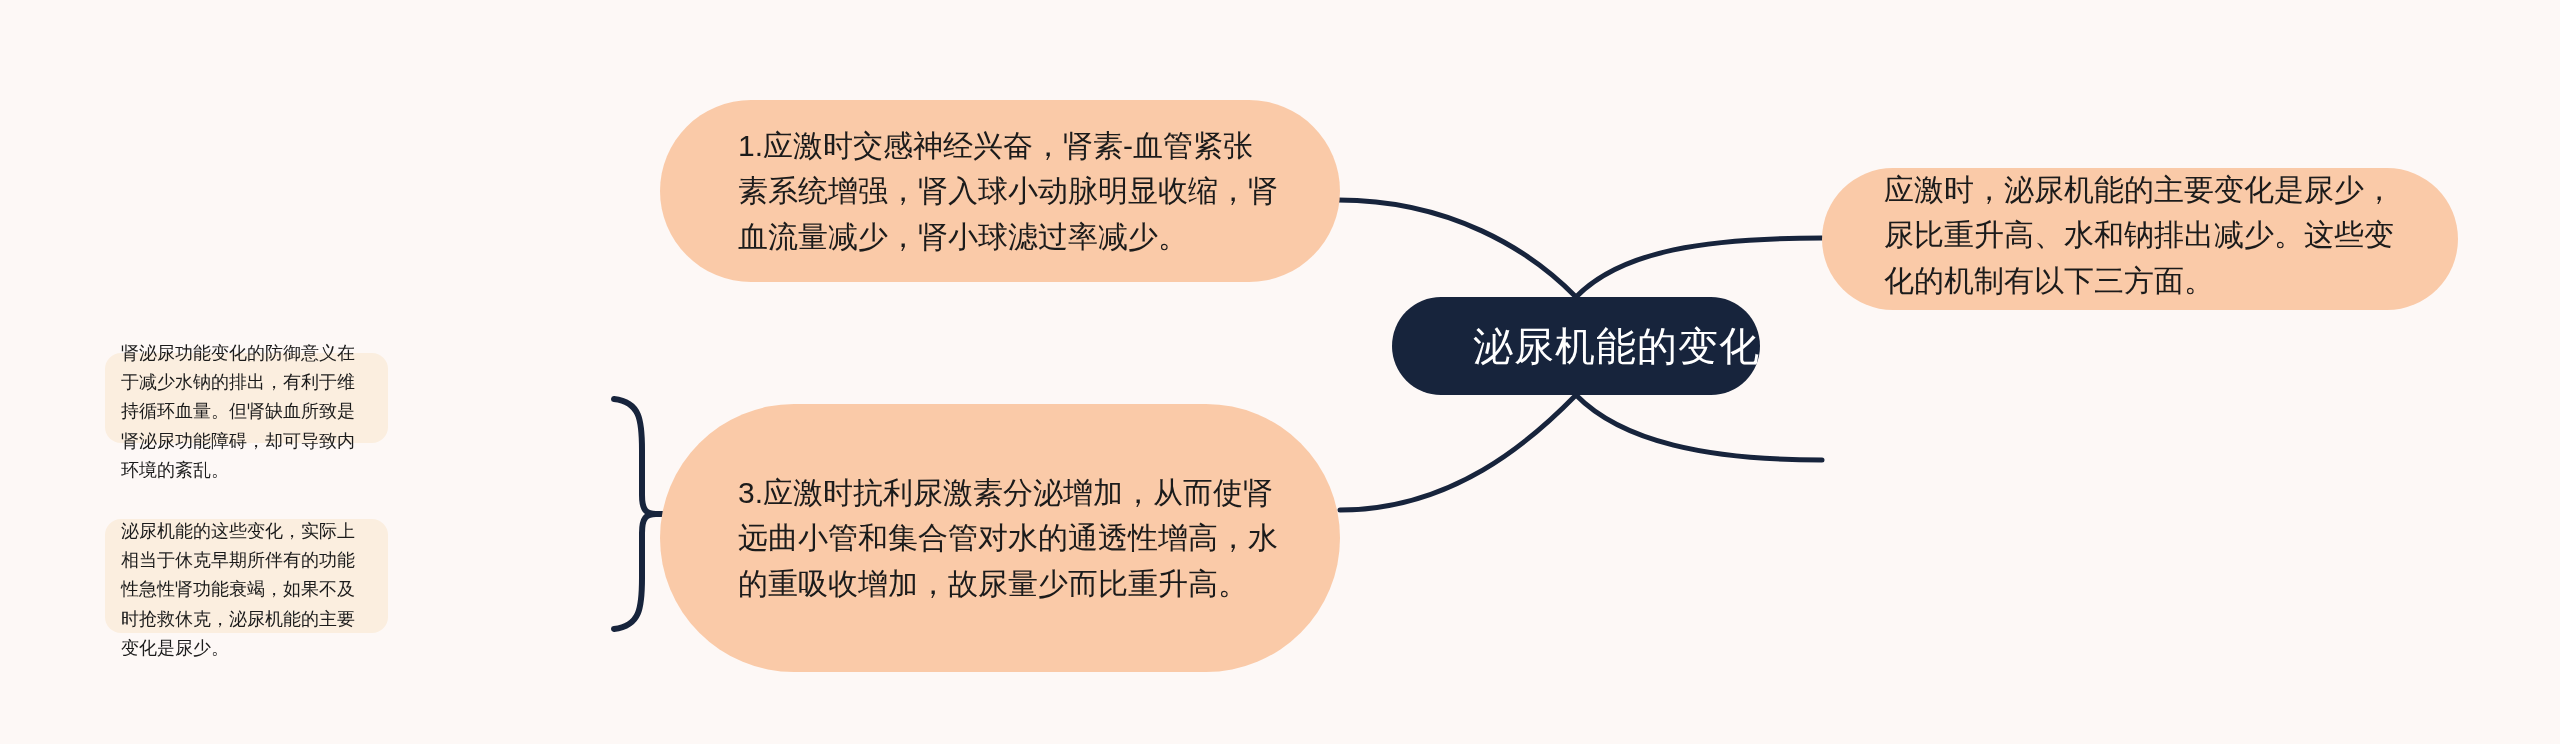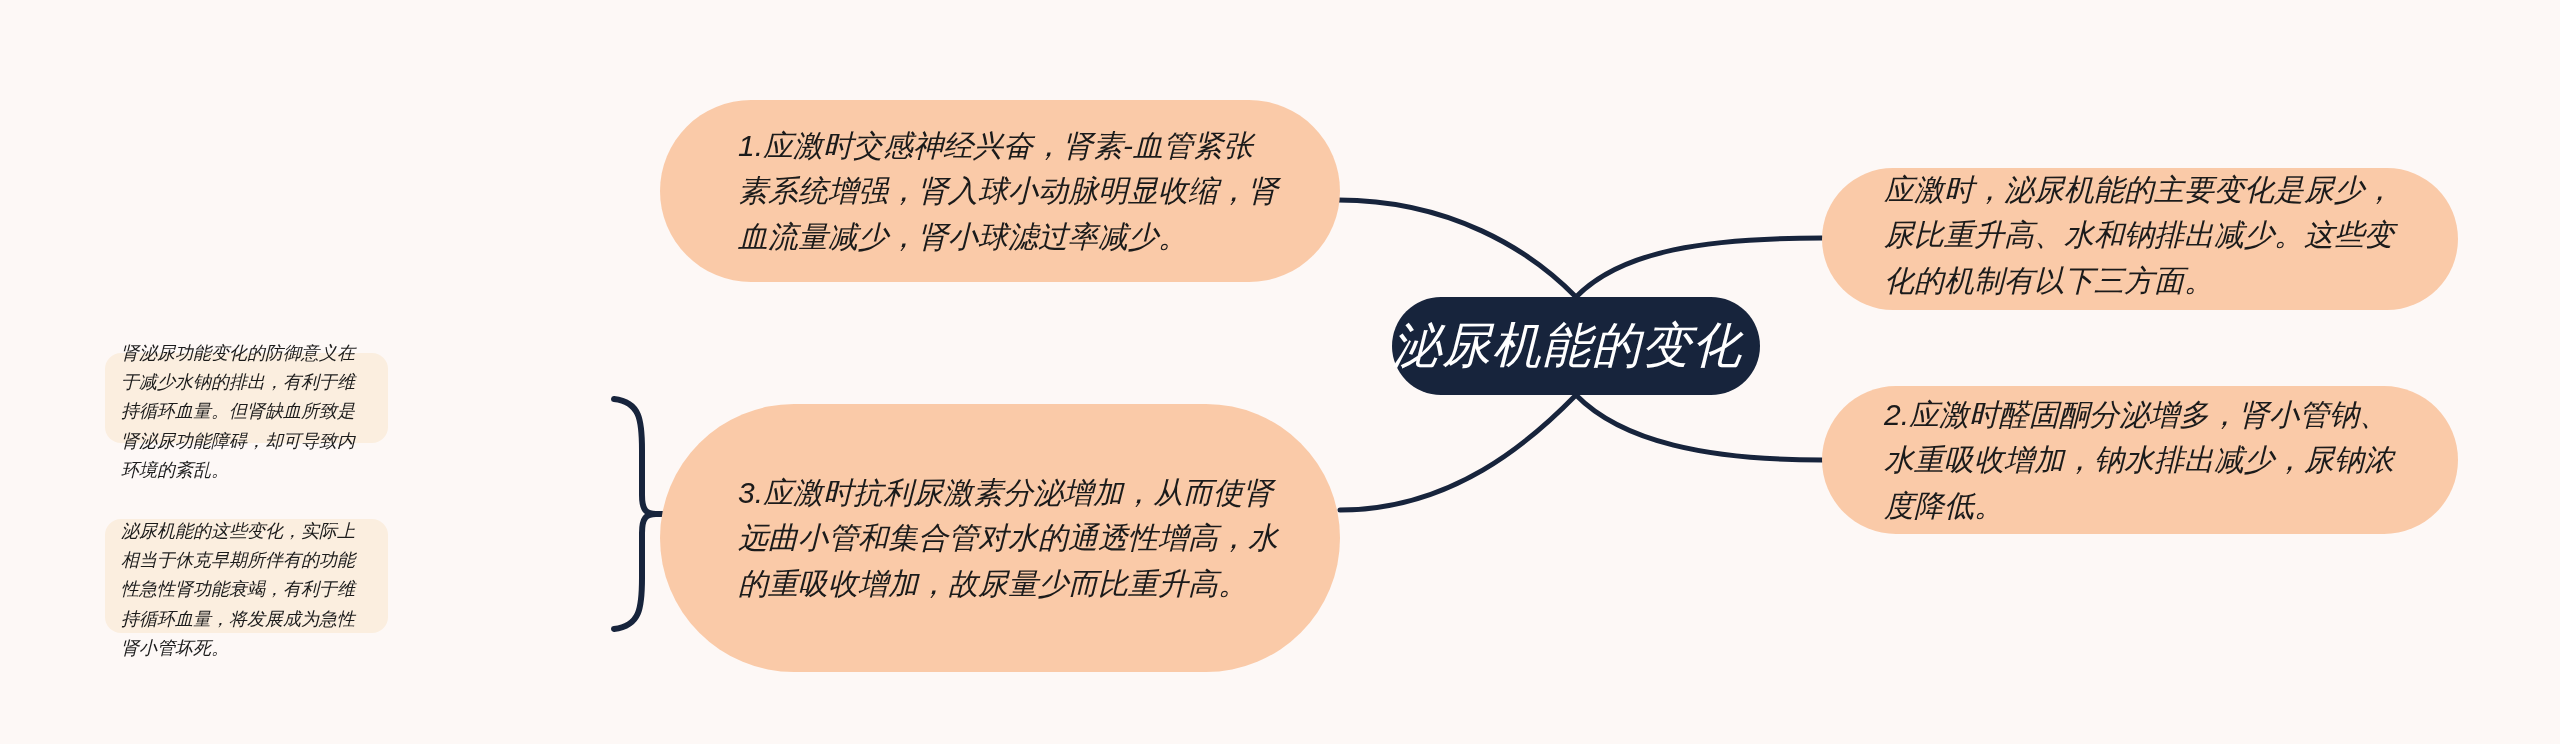--- a/index.html
+++ b/index.html
@@ -27,44 +27,43 @@
     height: 744px;
     pointer-events: none;
   }
 
   .node {
     position: absolute;
     box-sizing: border-box;
     display: flex;
     align-items: center;
     justify-content: center;
-    font-style: italic;
   }
 
   .node-text {
     display: block;
     width: 100%;
     white-space: pre-wrap;
     word-break: break-all;
   }
 
   
   .root-node {
     background: #17243c;
     border-radius: 999px;
     left: 1392px;
     top: 297px;
     width: 368px;
     height: 98px;
   }
   .root-node .node-text {
     color: #ffffff;
-    font-size: 49px;
+    font-size: 40px;
     line-height: 1.25;
-    text-align: left;
+    text-align: right;
     letter-spacing: 1px;
   }
 
   
   .branch-node {
     background: #facaa8;
     border-radius: 999px;
   }
   .branch-node .node-text {
     color: #1b1b1b;
@@ -158,25 +157,22 @@
   </div>
 
   <div class="node branch-node" id="node-3">
     <span class="node-text">3.应激时抗利尿激素分泌增加，从而使肾远曲小管和集合管对水的通透性增高，水的重吸收增加，故尿量少而比重升高。</span>
   </div>
 
   <div class="node branch-node" id="node-a">
     <span class="node-text">应激时，泌尿机能的主要变化是尿少，尿比重升高、水和钠排出减少。这些变化的机制有以下三方面。</span>
   </div>
 
-  <div class="node branch-node" id="node-2">
-    <span class="node-text">2.应激时醛固酮分泌增多，肾小管钠、水重吸收增加，钠水排出减少，尿钠浓度降低。</span>
-  </div>
 
   <div class="node leaf-node" id="leaf-1">
     <span class="node-text">肾泌尿功能变化的防御意义在于减少水钠的排出，有利于维持循环血量。但肾缺血所致是肾泌尿功能障碍，却可导致内环境的紊乱。</span>
   </div>
 
   <div class="node leaf-node" id="leaf-2">
-    <span class="node-text">泌尿机能的这些变化，实际上相当于休克早期所伴有的功能性急性肾功能衰竭，有利于维持循环血量，将发展成为急性肾小管坏死。</span>
+    <span class="node-text">泌尿机能的这些变化，实际上相当于休克早期所伴有的功能性急性肾功能衰竭，如果不及时抢救休克，泌尿机能的主要变化是尿少。</span>
   </div>
 
 </div>
 
 </body></html>

